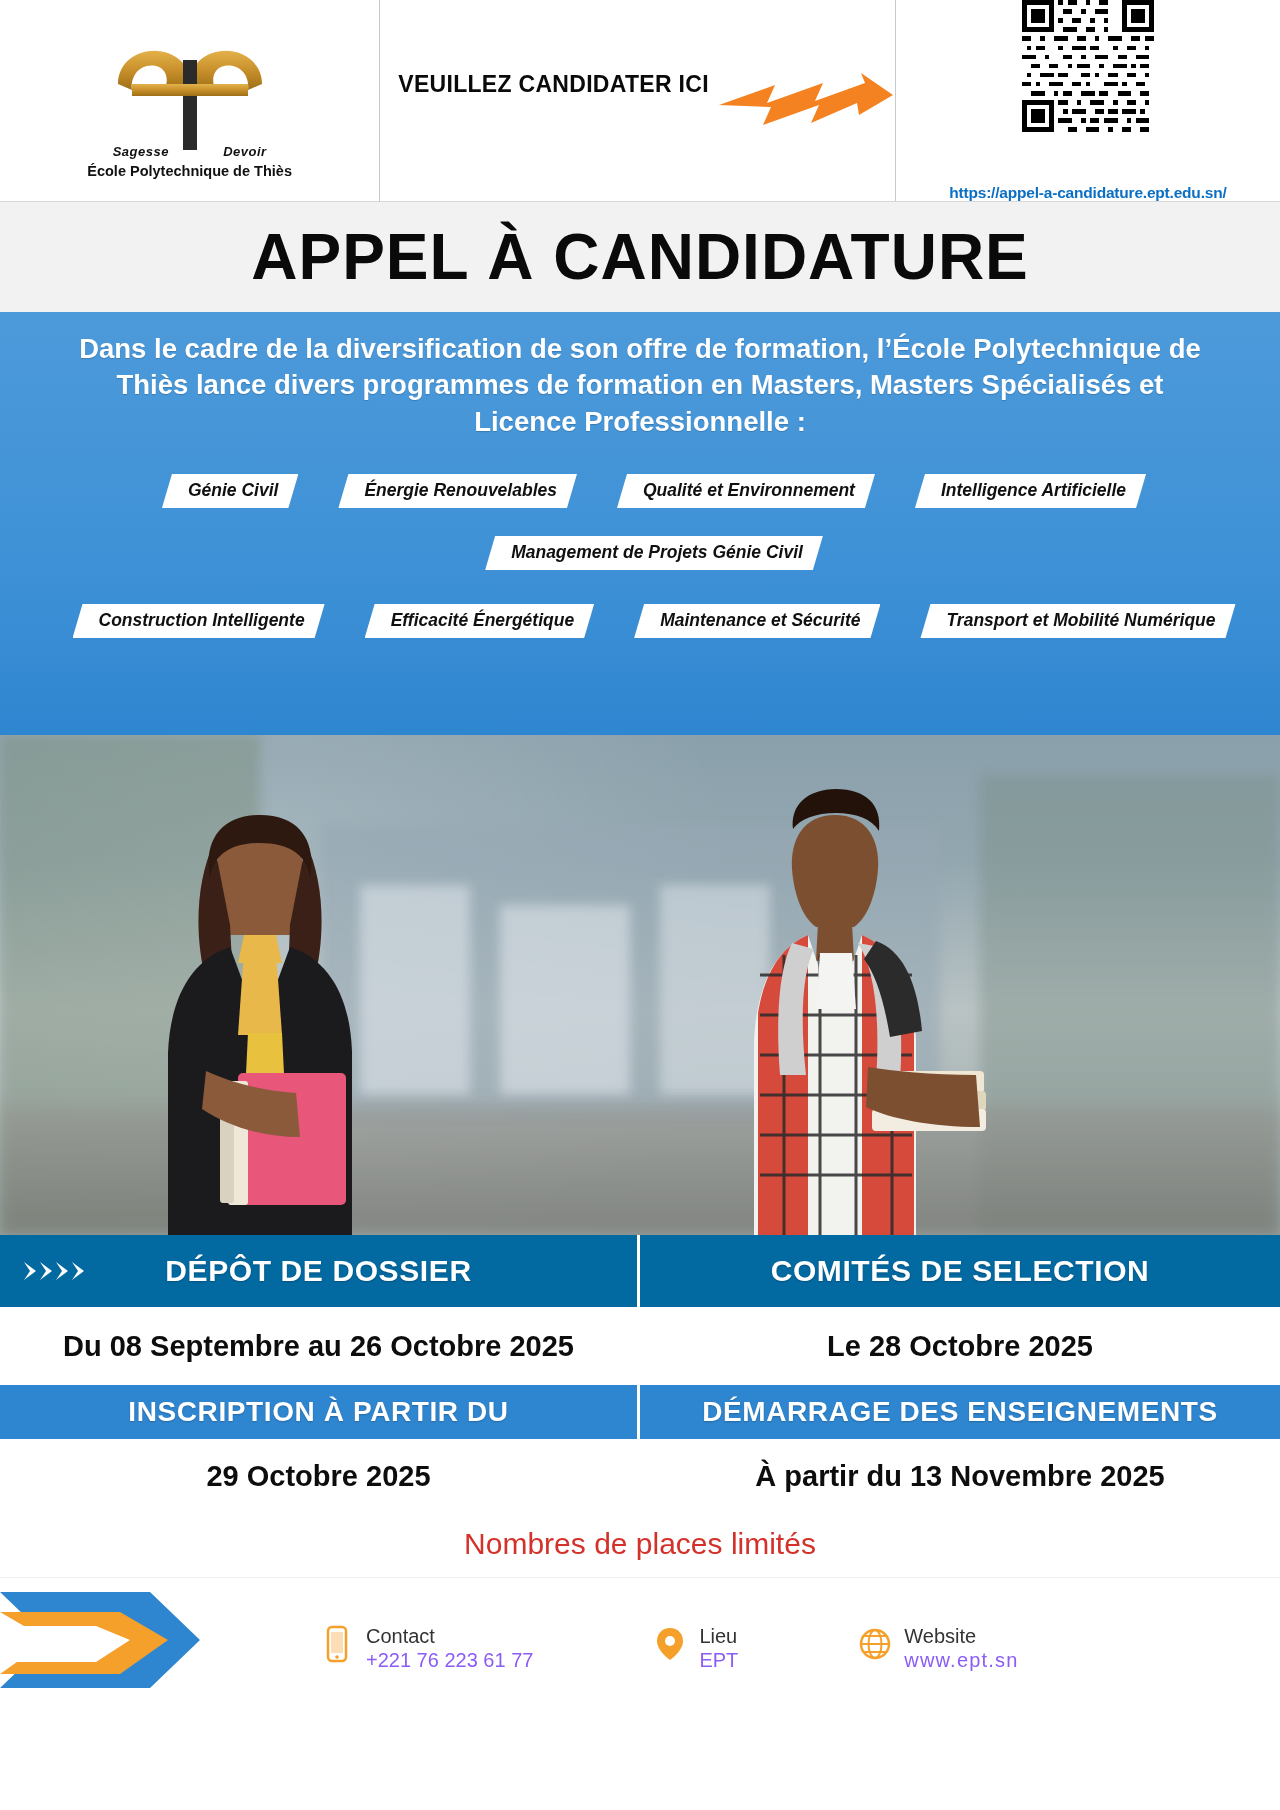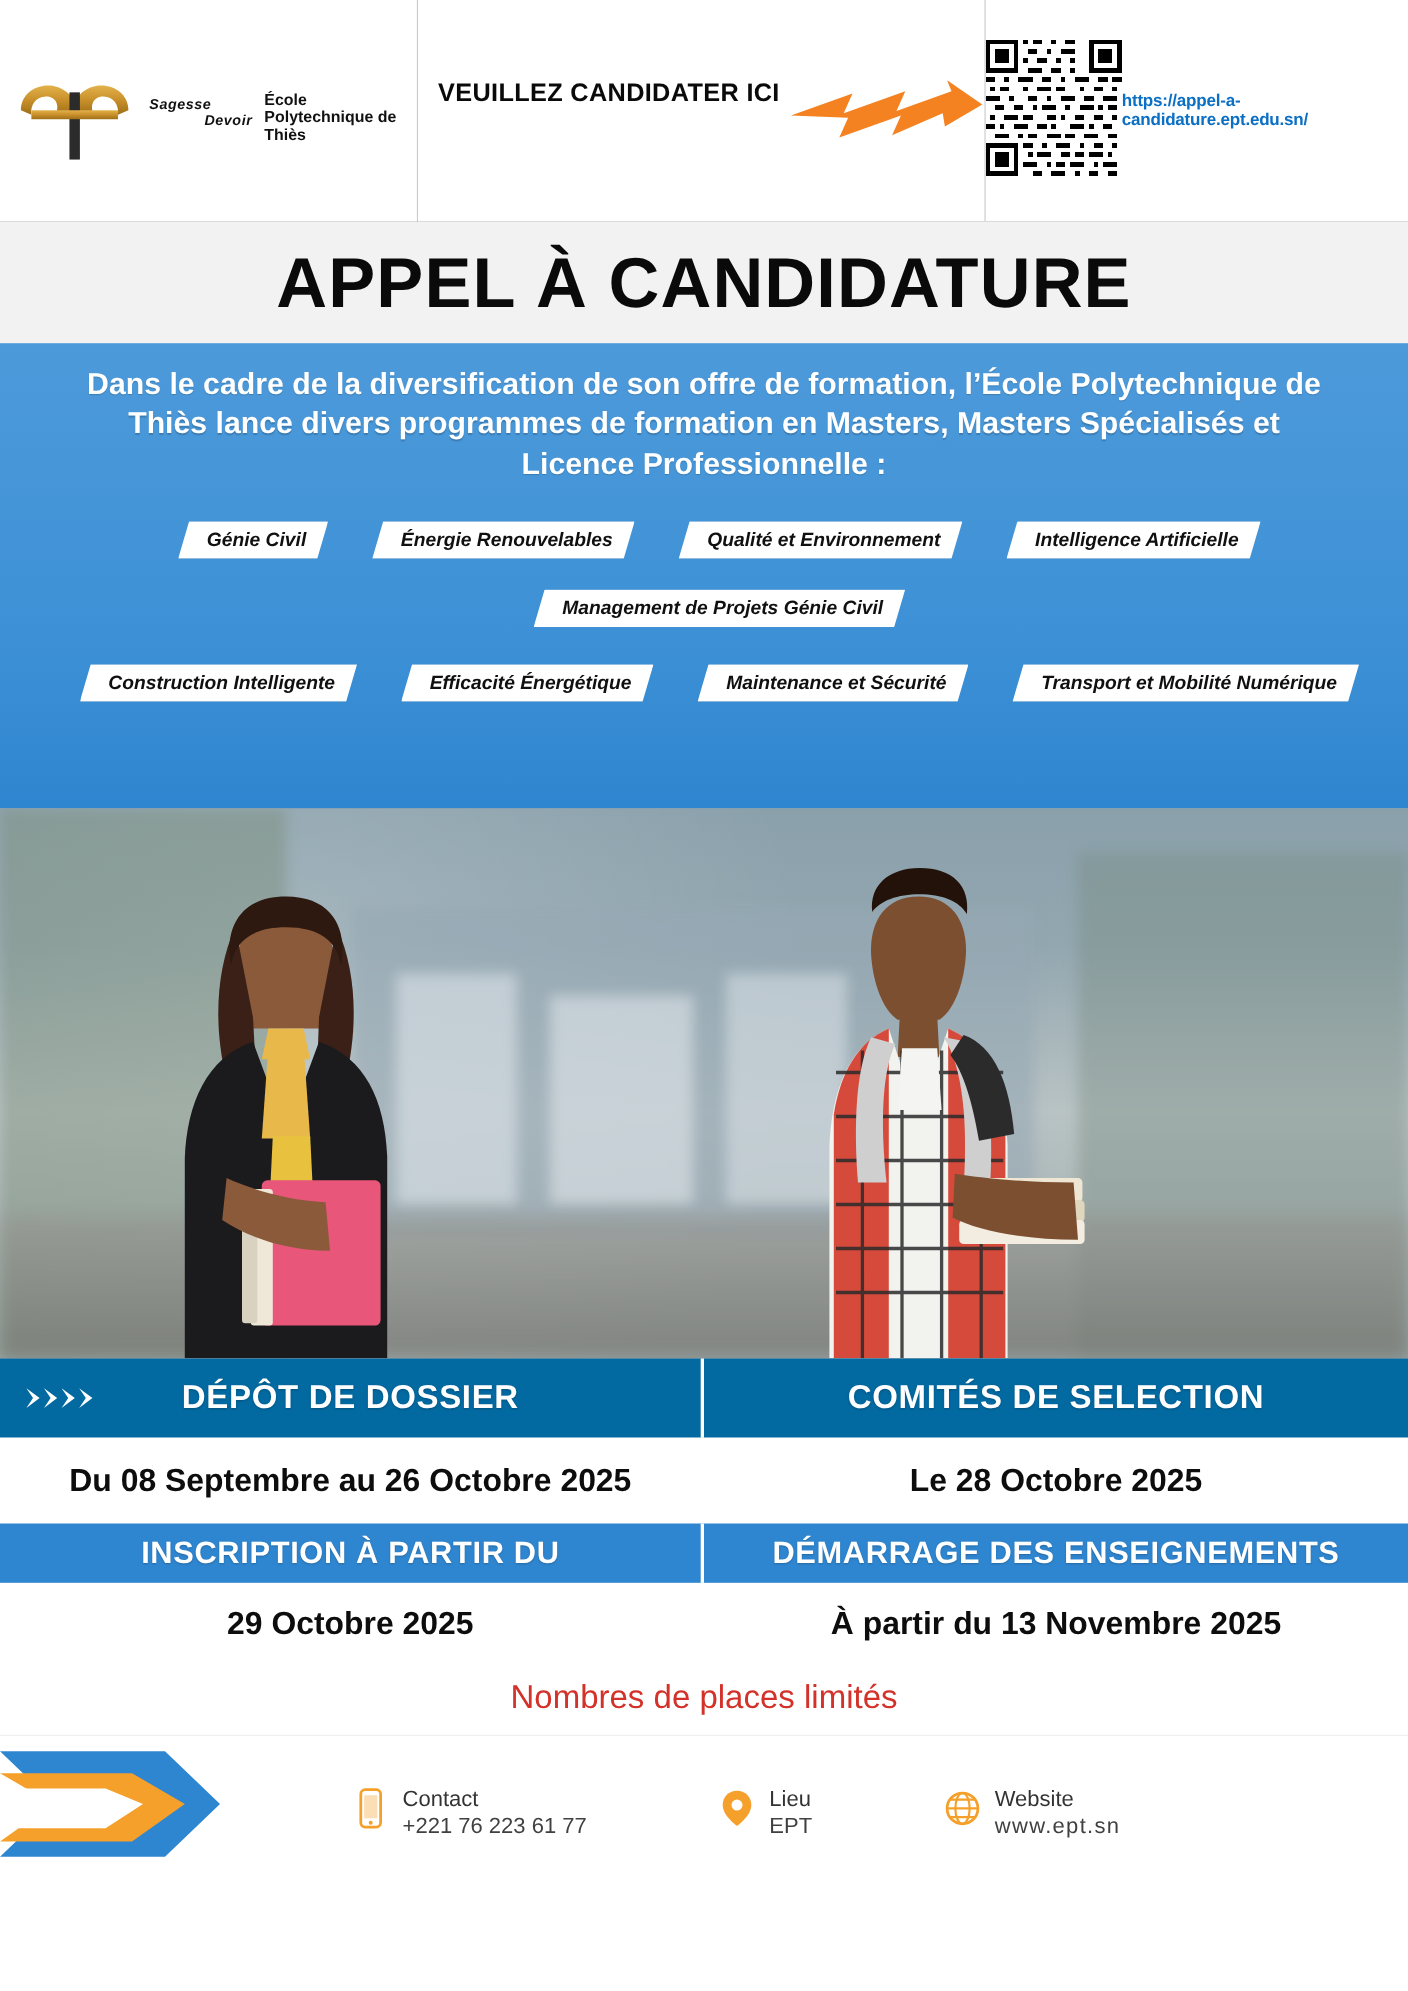--- a/index.html
+++ b/index.html
@@ -23,21 +23,21 @@
     width: 1280px;
     height: 202px;
     background: #ffffff;
     border-bottom: 1px solid #d8d8d8;
   }
   .header-logo {
     width: 388px;
     height: 202px;
     border-right: 1px solid #c9c9c9;
     display: flex;
-    flex-direction: row;
+    flex-direction: column;
     align-items: center;
     justify-content: center;
     padding-top: 8px;
   }
   .logo-mark { width: 200px; height: 118px; }
   .logo-sub {
     font-size: 13px;
     font-style: italic;
     font-weight: bold;
     color: #111;
@@ -69,21 +69,21 @@
     font-weight: bold;
     color: #0a0a0a;
     letter-spacing: 0.3px;
     white-space: nowrap;
   }
   .arrow-svg { margin-left: 6px; }
   .header-qr {
     width: 392px;
     height: 202px;
     display: flex;
-    flex-direction: row;
+    flex-direction: column;
     align-items: center;
     justify-content: space-between;
   }
   .qr-box {
     width: 132px; height: 132px;
     margin-bottom: 6px;
   }
   .qr-url {
     font-size: 15.5px;
     font-weight: bold;
@@ -274,21 +274,21 @@
     left: 320px; top: 0;
     width: 960px; height: 118px;
     display: flex;
     align-items: center;
     gap: 120px;
     padding-top: 22px;
   }
   .f-item { display: flex; align-items: flex-start; gap: 12px; }
   .f-icon { width: 34px; height: 38px; flex: none; }
   .f-text-label { font-size: 20px; color: #333; line-height: 1.15; }
-  .f-text-value { font-size: 20px; color: #404040; line-height: 1.2; }
+  .f-text-value { font-size: 20px; color: #8b5cf6; line-height: 1.2; }
   .f-text-value.spaced { letter-spacing: 1.2px; }
 </style>
 </head>
 <body>
 
 <div class="poster">
 
   <div class="header">
 
     <div class="header-logo">

